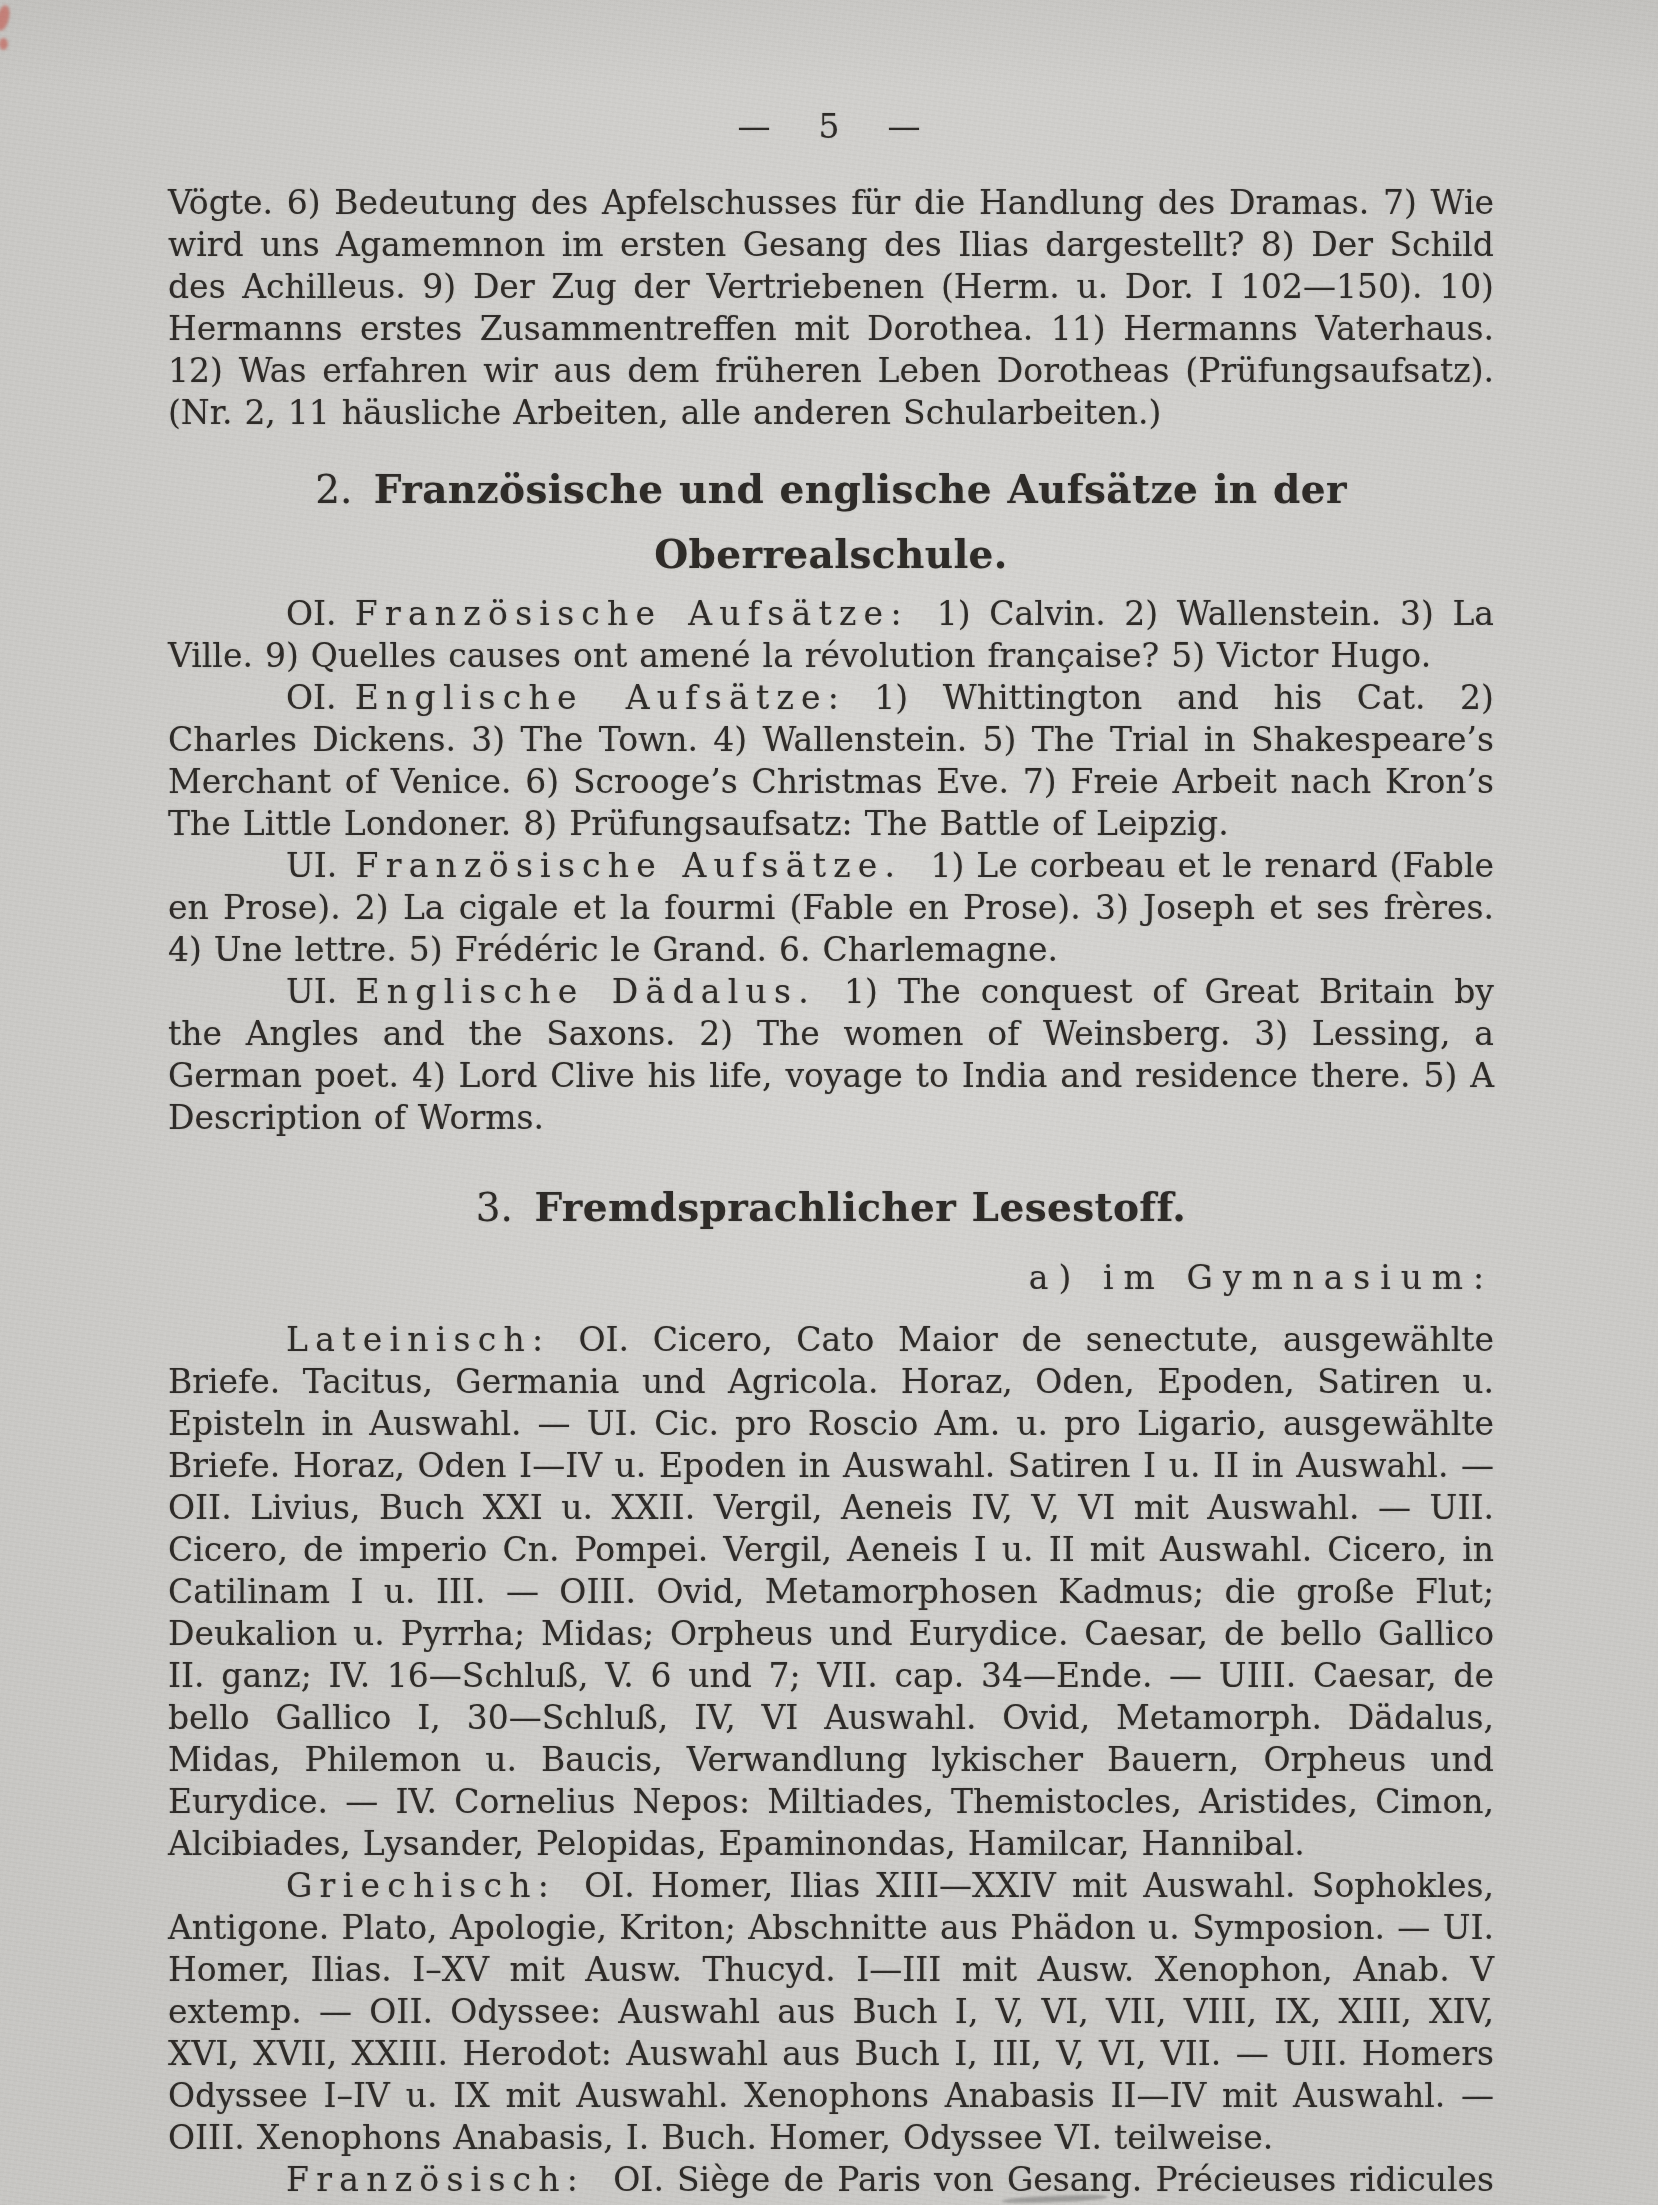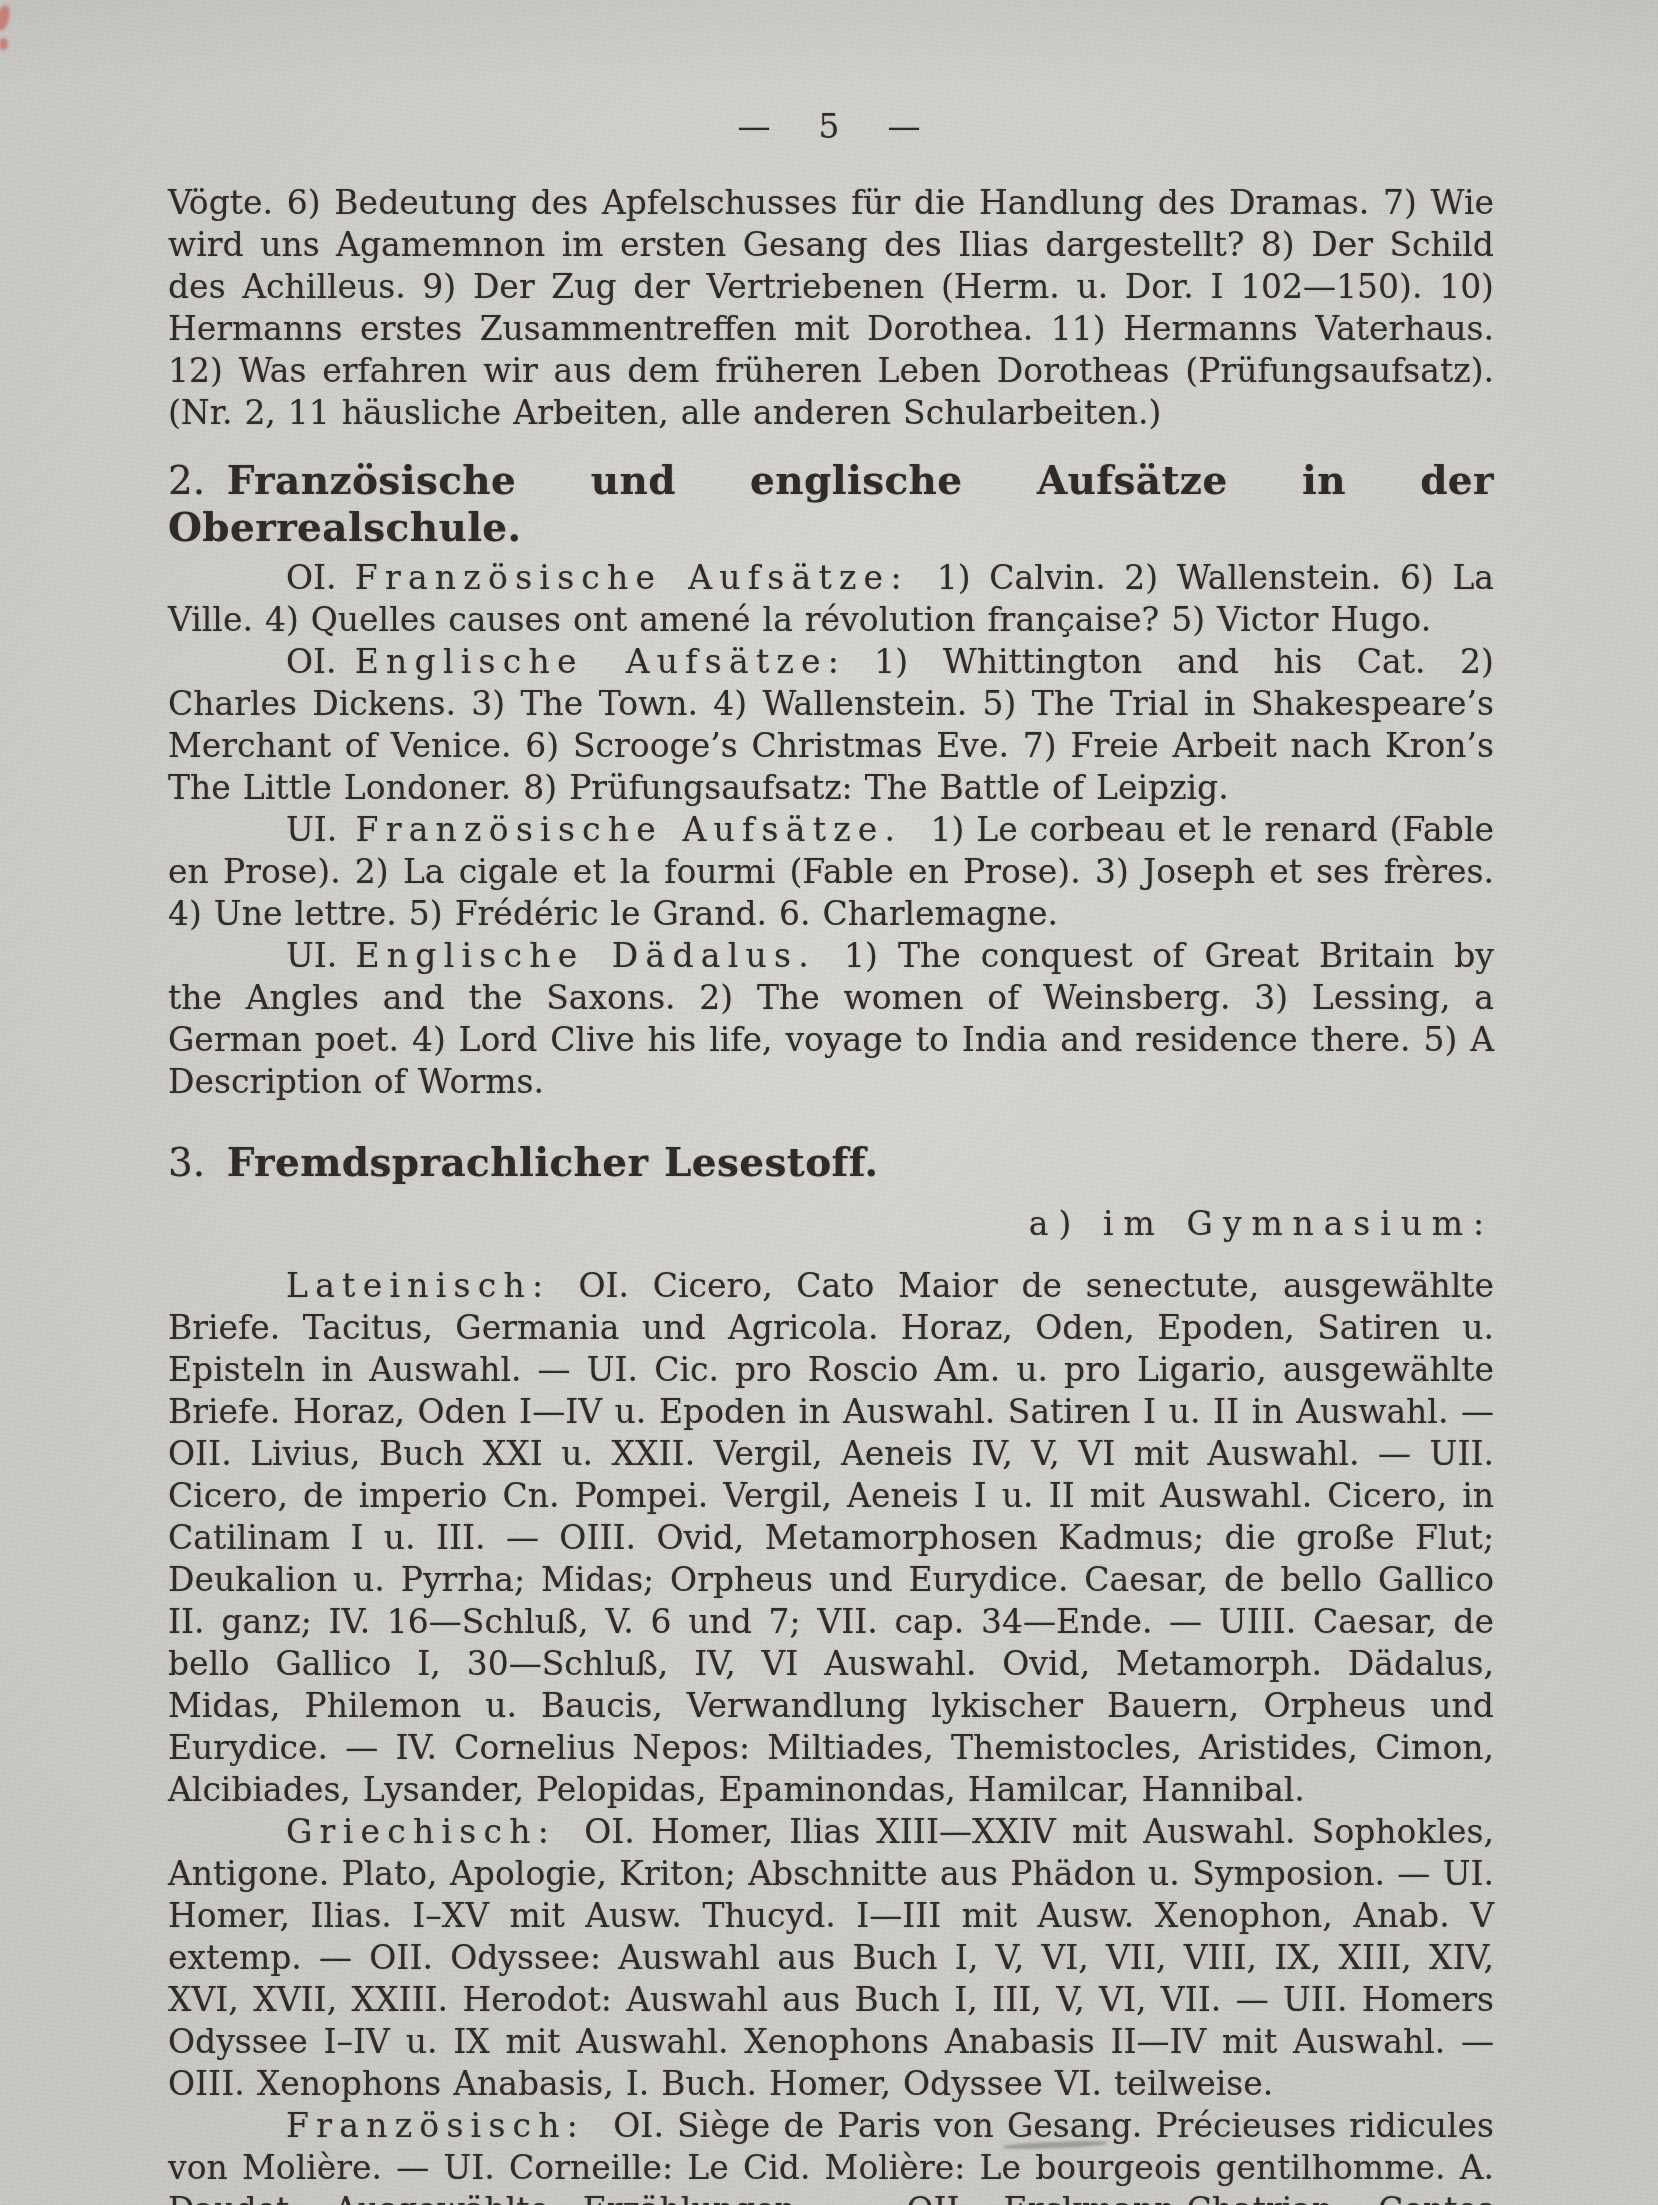--- a/index.html
+++ b/index.html
@@ -55,23 +55,24 @@
     word-spacing: .9em;
     margin-bottom: 34px;
   }
   p.para {
     margin: 0;
   }
   p.indent {
     text-indent: 118px;
   }
   .heading {
+    text-align: center;
     text-indent: 0;
     font-size: 39px;
-    line-height: 47px;
+    line-height: 65px;
     margin: 23px 0 6px 0;
   }
   .heading .h-num {
     font-weight: 400;
     margin-right: .55em;
   }
   .heading .h-text {
     font-weight: 700;
     letter-spacing: .01em;
   }
@@ -115,21 +116,21 @@
     <div class="page-number">— 5 —</div>
 
     <p class="para"><span>Vögte. 6) Bedeutung des Apfelschusses für die Handlung des Dramas. 7) Wie wird uns Agamemnon im ersten Gesang des Ilias dargestellt? 8) Der Schild des Achilleus. 9) Der Zug der Vertriebenen (Herm. u. Dor. I 102—150). 10) Hermanns erstes Zusammentreffen mit Dorothea. 11) Hermanns Vaterhaus. 12) Was erfahren wir aus dem früheren Leben Dorotheas (Prüfungsaufsatz). (Nr. 2, 11 häusliche Arbeiten, alle anderen Schularbeiten.)</span></p>
 
     <div>
       <div class="heading">
         <span class="h-num">2.</span><span class="h-text">Französische und englische Aufsätze in der Oberrealschule.</span>
       </div>
 
       <p class="para indent">
-        <span class="prefix">OI.</span><span class="gesperrt">Französische Aufsätze:</span><span>1) Calvin. 2) Wallenstein. 6) La Ville. 4) Quelles causes ont amené la révolution française? 5) Victor Hugo.</span>
+        <span class="prefix">OI.</span><span class="gesperrt">Französische Aufsätze:</span><span>1) Calvin. 2) Wallenstein. 3) La Ville. 9) Quelles causes ont amené la révolution française? 5) Victor Hugo.</span>
       </p>
 
       <p class="para indent">
         <span class="prefix">OI.</span><span class="gesperrt">Englische Aufsätze:</span><span>1) Whittington and his Cat. 2) Charles Dickens. 3) The Town. 4) Wallenstein. 5) The Trial in Shakespeare’s Merchant of Venice. 6) Scrooge’s Christmas Eve. 7) Freie Arbeit nach Kron’s The Little Londoner. 8) Prüfungsaufsatz: The Battle of Leipzig.</span>
       </p>
 
       <p class="para indent">
         <span class="prefix">UI.</span><span class="gesperrt">Französische Aufsätze.</span><span>1) Le corbeau et le renard (Fable en Prose). 2) La cigale et la fourmi (Fable en Prose). 3) Joseph et ses frères. 4) Une lettre. 5) Frédéric le Grand. 6. Charlemagne.</span>
       </p>
 

